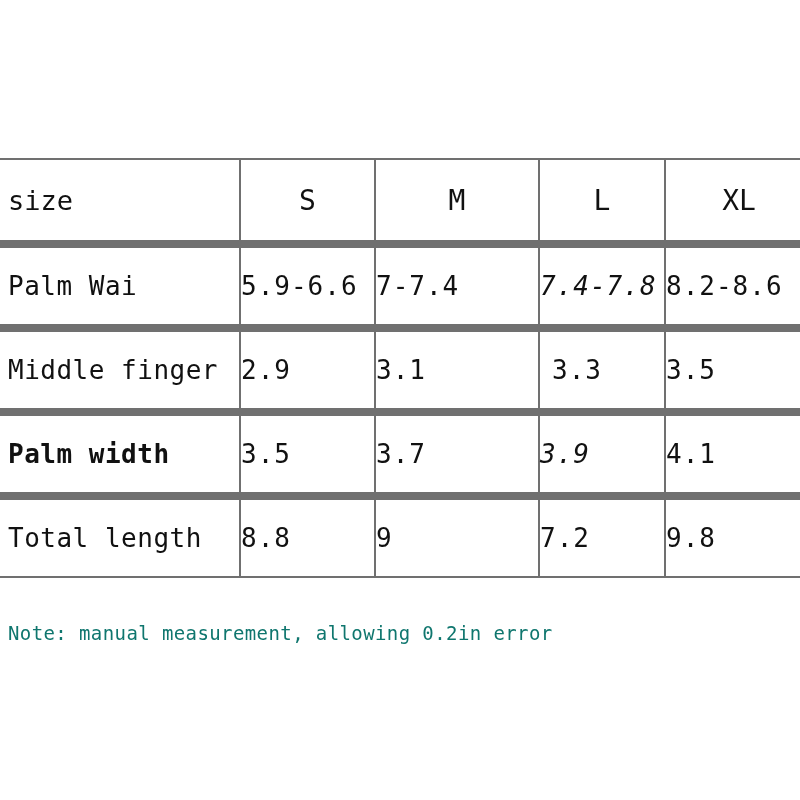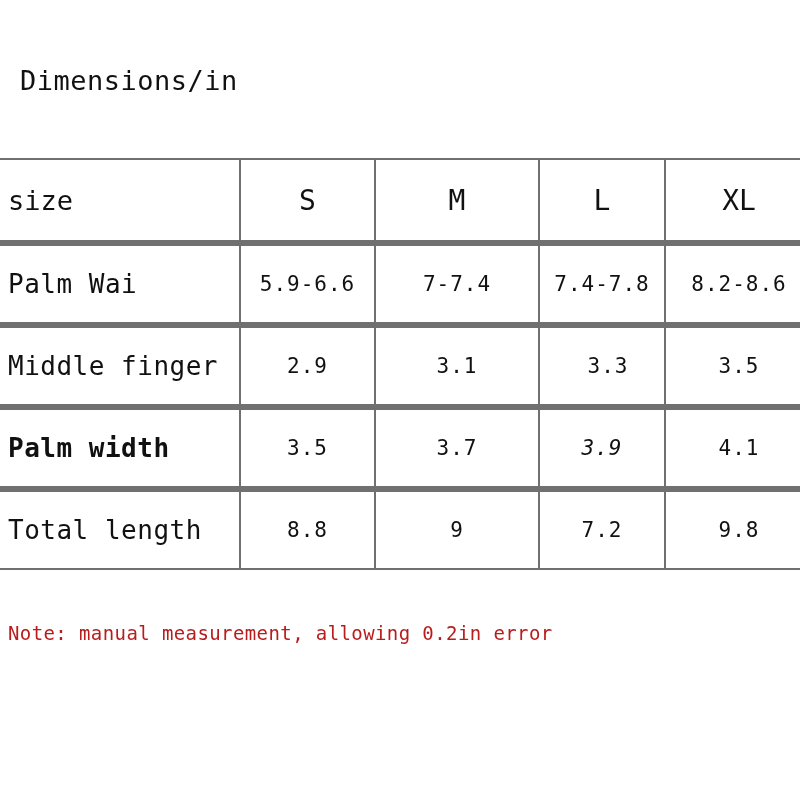--- a/index.html
+++ b/index.html
@@ -55,21 +55,21 @@
 
   table.size-table col.c-label { width: 240px; }
   table.size-table col.c-s     { width: 135px; }
   table.size-table col.c-m     { width: 164px; }
   table.size-table col.c-l     { width: 126px; }
   table.size-table col.c-xl    { width: 147px; }
 
   table.size-table td,
   table.size-table th {
     border-left: 2px solid #707070;
-    border-bottom: 6px solid #fca5a5;
+    border-bottom: 8px solid #fca5a5;
     padding: 0;
     margin: 0;
     font-weight: normal;
     color: #111111;
     font-family: "DejaVu Sans Mono", "Liberation Mono", monospace;
     overflow: visible;
     white-space: nowrap;
   }
 
   
@@ -92,22 +92,22 @@
   }
   tr.header-row th.label-cell {
     text-align: left;
     padding-left: 8px;
     font-size: 27px;
   }
 
   
   tbody tr td {
     height: 76px;
-    font-size: 21px;
-    text-align: center;
+    font-size: 26px;
+    text-align: left;
     vertical-align: middle;
     letter-spacing: 1px;
   }
   tbody tr td.label-cell {
     text-align: left;
     padding-left: 8px;
     letter-spacing: 0.5px;
     font-size: 26px;
   }
 
@@ -121,21 +121,20 @@
     line-height: 26px;
     letter-spacing: 0.4px;
     white-space: pre;
   }
 </style>
 </head>
 <body style="background: rgb(255, 255, 255); color: rgb(17, 17, 17);">
 
 <div class="page">
 
-  <div class="title">Dimensions/in</div>
 
   <div class="table-wrap">
     <table class="size-table" style="border-top-color: rgb(112, 112, 112); border-bottom-color: rgb(112, 112, 112);">
       <colgroup>
         <col class="c-label">
         <col class="c-s">
         <col class="c-m">
         <col class="c-l">
         <col class="c-xl">
       </colgroup>
@@ -146,21 +145,21 @@
           <th style="border-left-color: rgb(112, 112, 112); border-bottom-color: rgb(112, 112, 112);">M</th>
           <th style="border-left-color: rgb(112, 112, 112); border-bottom-color: rgb(112, 112, 112);">L</th>
           <th style="border-left-color: rgb(112, 112, 112); border-bottom-color: rgb(112, 112, 112);">XL</th>
         </tr>
       </thead>
       <tbody>
         <tr>
           <td class="label-cell" style="border-left-color: rgb(112, 112, 112); border-bottom-color: rgb(112, 112, 112);">Palm Wai</td>
           <td style="border-left-color: rgb(112, 112, 112); border-bottom-color: rgb(112, 112, 112);">5.9-6.6</td>
           <td style="border-left-color: rgb(112, 112, 112); border-bottom-color: rgb(112, 112, 112);">7-7.4</td>
-          <td style="border-left-color: rgb(112, 112, 112); border-bottom-color: rgb(112, 112, 112);">7.4-7.8</td>
+          <td style="border-left-color: rgb(112, 112, 112); border-bottom-color: rgb(112, 112, 112); font-style: italic;">7.4-7.8</td>
           <td style="border-left-color: rgb(112, 112, 112); border-bottom-color: rgb(112, 112, 112);">8.2-8.6</td>
         </tr>
         <tr>
           <td class="label-cell" style="border-left-color: rgb(112, 112, 112); border-bottom-color: rgb(112, 112, 112);">Middle finger</td>
           <td style="border-left-color: rgb(112, 112, 112); border-bottom-color: rgb(112, 112, 112);">2.9</td>
           <td style="border-left-color: rgb(112, 112, 112); border-bottom-color: rgb(112, 112, 112);">3.1</td>
           <td style="border-left-color: rgb(112, 112, 112); border-bottom-color: rgb(112, 112, 112); padding-left: 12px;">3.3</td>
           <td style="border-left-color: rgb(112, 112, 112); border-bottom-color: rgb(112, 112, 112);">3.5</td>
         </tr>
         <tr>
@@ -174,15 +173,15 @@
           <td class="label-cell" style="border-left-color: rgb(112, 112, 112); border-bottom-color: rgb(112, 112, 112);">Total length</td>
           <td style="border-left-color: rgb(112, 112, 112); border-bottom-color: rgb(112, 112, 112); border-radius: 30px;">8.8</td>
           <td style="border-left-color: rgb(112, 112, 112); border-bottom-color: rgb(112, 112, 112);">9</td>
           <td style="border-left-color: rgb(112, 112, 112); border-bottom-color: rgb(112, 112, 112);">7.2</td>
           <td style="border-left-color: rgb(112, 112, 112); border-bottom-color: rgb(112, 112, 112);">9.8</td>
         </tr>
       </tbody>
     </table>
   </div>
 
-  <div class="note" style="color: #b91c1c;">Note: manual measurement, allowing 0.2in error</div>
+  <div class="note" style="color: #0f766e;">Note: manual measurement, allowing 0.2in error</div>
 
 </div>
 
 </body></html>

